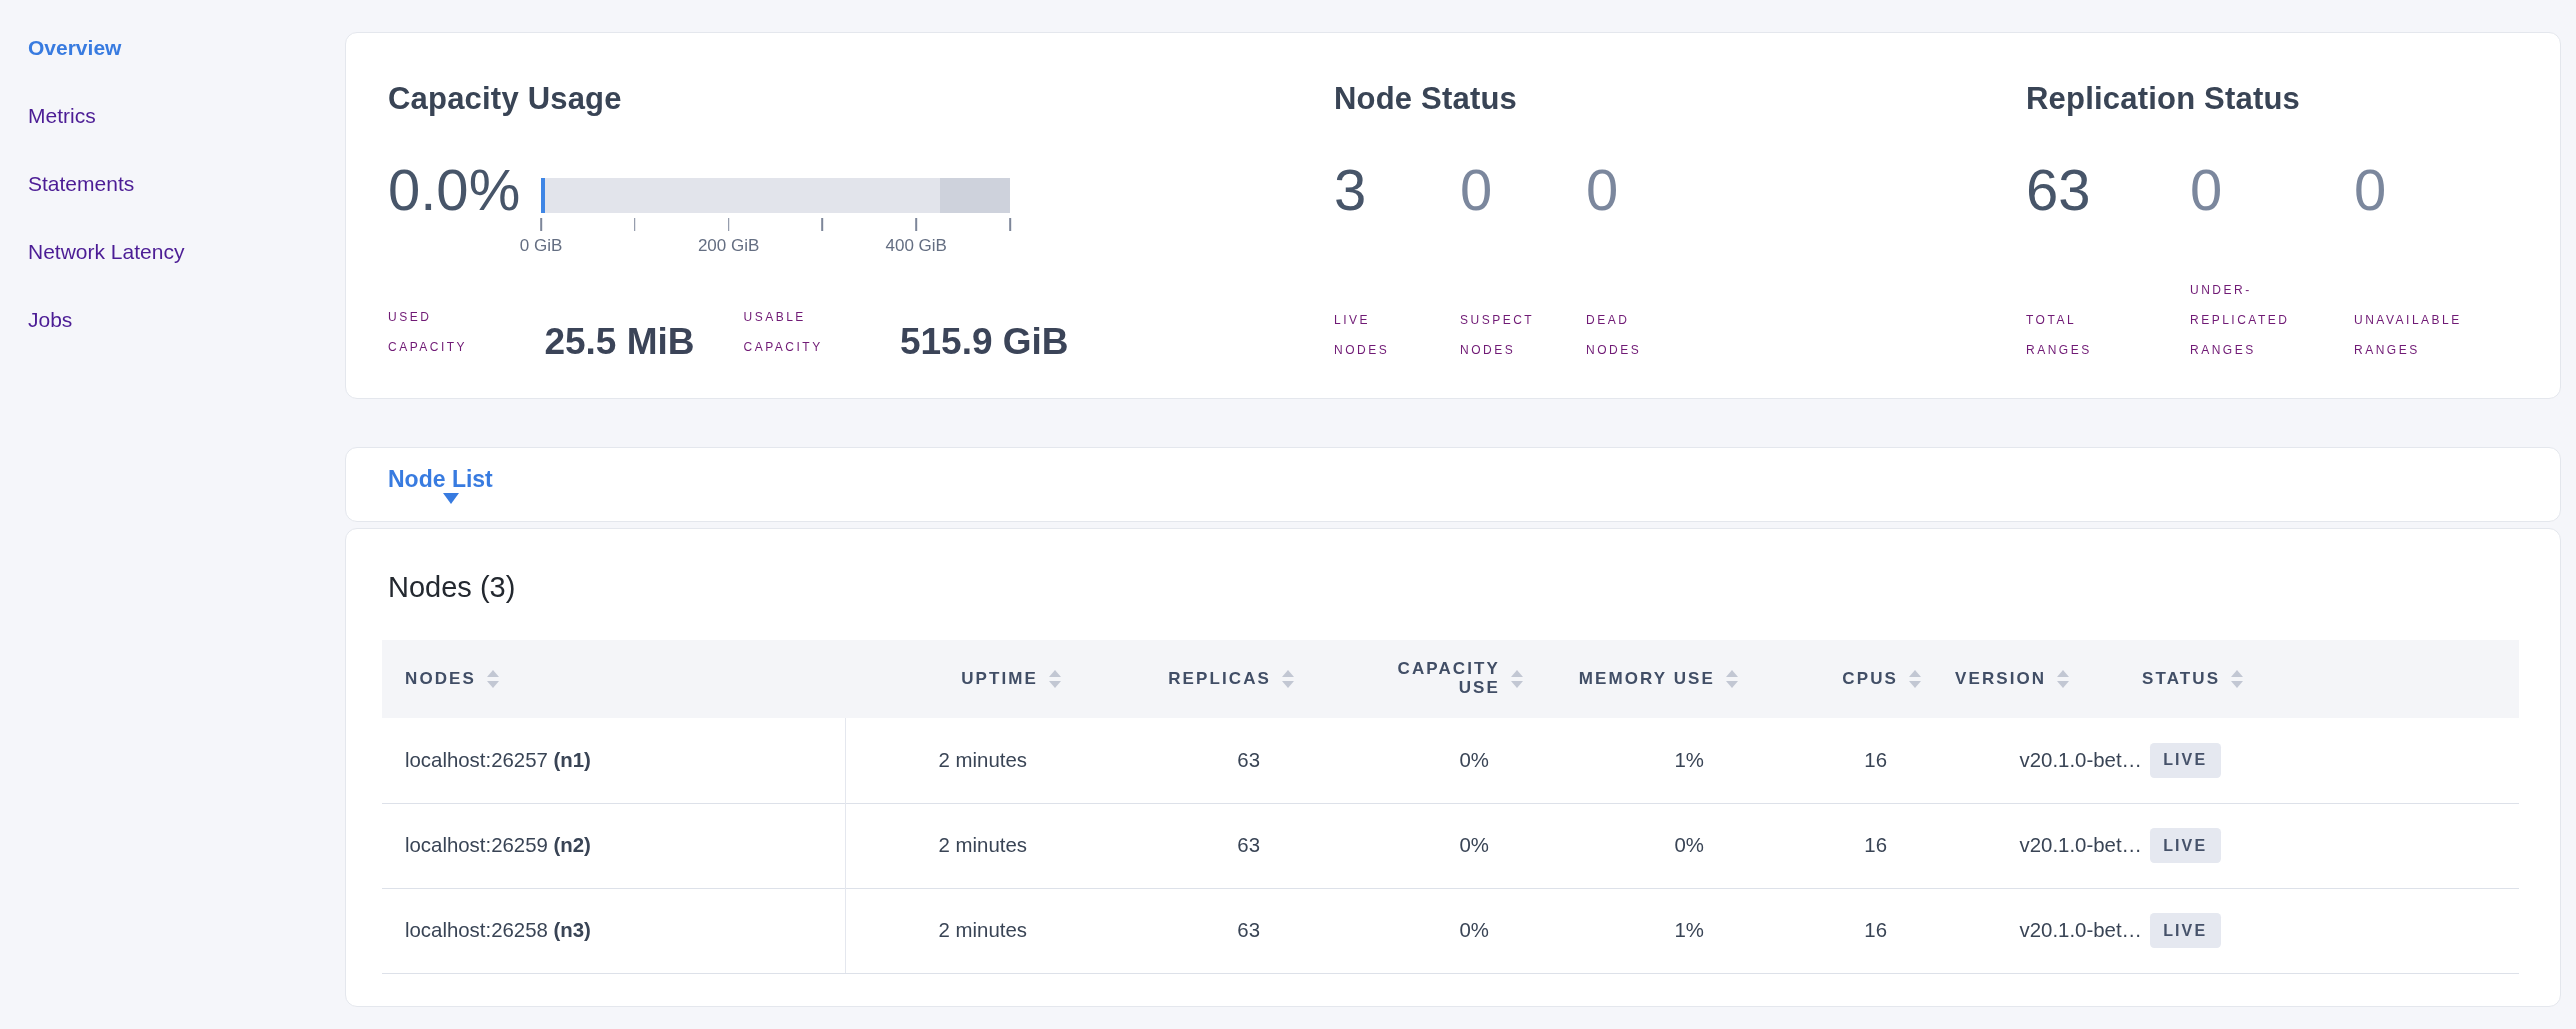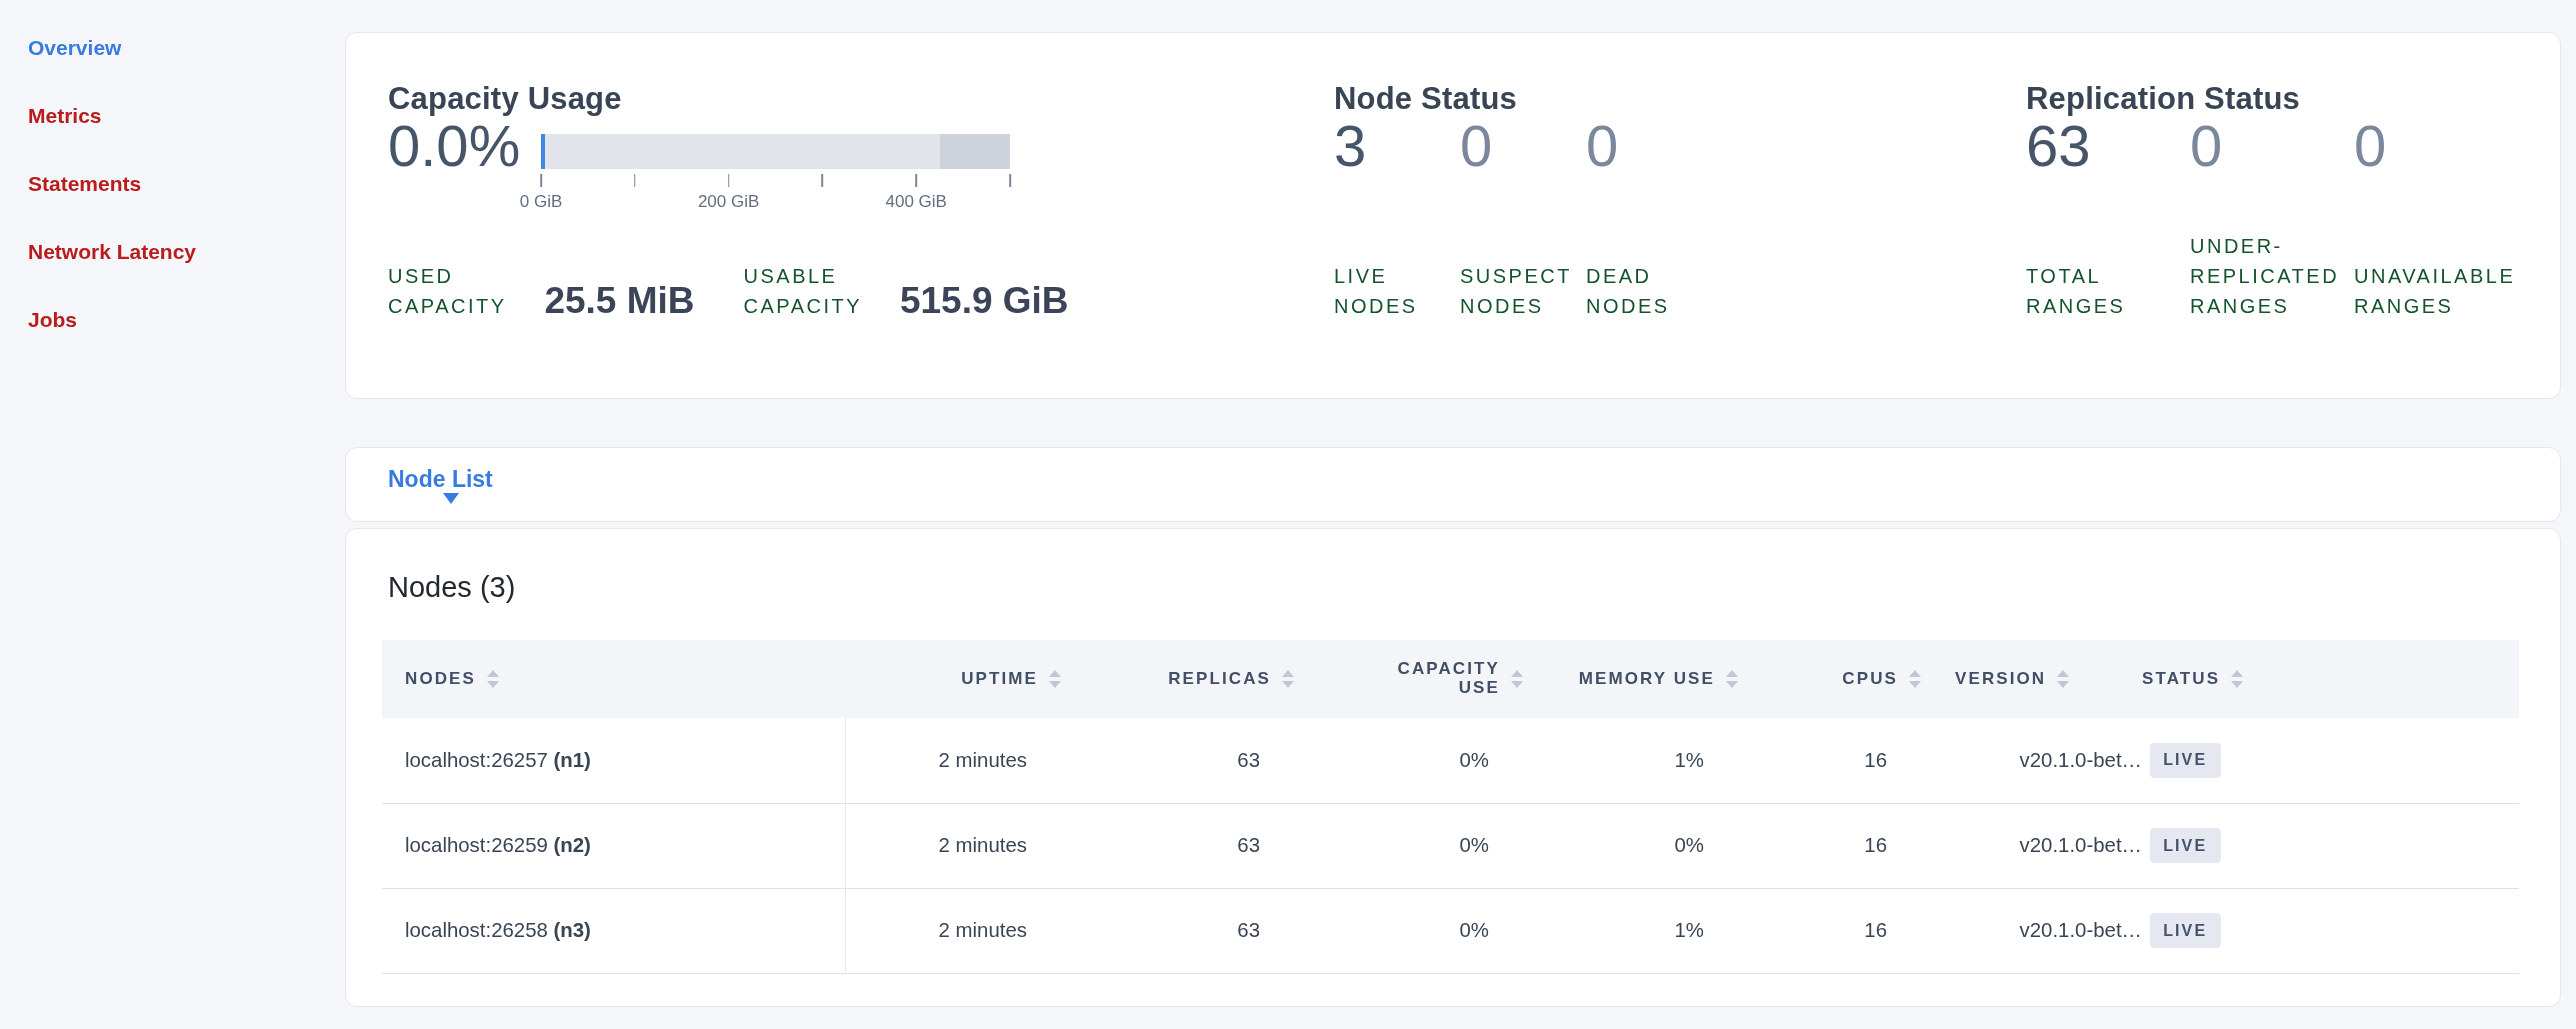--- a/index.html
+++ b/index.html
@@ -9,59 +9,58 @@
     font-family:"Liberation Sans", sans-serif;
     color:#394455;
     display:flex;
     overflow:hidden;
   }
 
   
   .sidebar { width:345px; flex:0 0 345px; padding-left:28px; padding-top:14px; }
   .nav-item {
     height:68px; line-height:68px;
-    font-size:21px; color:#b91c1c; cursor:pointer;
+    font-size:21px; color:#4c1d95; cursor:pointer;
     white-space:nowrap;
-    font-weight:bold;
   }
   .nav-item.active { color:#387be0; font-weight:700; }
 
   
   .content { flex:1 1 auto; padding-top:32px; padding-right:20.4px; }
   .card {
     background:#fff;
     border:0.8px solid #e4e7ed;
     border-radius:12px;
   }
 
   
   .summary-card { height:367px; display:flex; padding:48px 42px 36px 42px; }
   .panel { display:flex; flex-direction:column; }
   .panel-capacity { width:946px; flex:0 0 946px; }
   .panel-nodes    { width:692px;  flex:0 0 692px; }
   .panel-repl     { flex:1 1 auto; }
   .panel-title { font-size:31px; font-weight:700; color:#394455; letter-spacing:0.2px; }
-  .stats-area { height:204px; display:flex; flex-direction:column; justify-content:space-between; }
+  .stats-area { margin-top:44px; height:204px; display:flex; flex-direction:column; justify-content:space-between; }
 
   
   .gauge-row { display:flex; align-items:flex-start; }
   .big-number { font-size:58px; line-height:1; color:#475569; }
   .pct-box { width:153px; flex:0 0 153px; }
   .gauge { position:relative; width:469px; margin-top:17px; }
   .gauge-track { position:relative; height:35px; background:#e2e4eb; overflow:hidden; }
   .gauge-used { position:absolute; left:0; top:0; bottom:0; width:4.2px; background:#3f86e5; }
   .gauge-tail { position:absolute; right:0; top:0; bottom:0; width:15%; background:#ced2dc; }
   .gauge-ticks { position:relative; height:14.4px; margin-top:5.1px; }
   .gauge-ticks i { position:absolute; top:0; width:1.7px; height:12.7px; background:#7d8699; transform:translateX(-0.8px); }
   .gauge-axis { position:relative; height:20.4px; margin-top:3.4px; font-size:17px; color:#646e82; }
   .gauge-axis span { position:absolute; transform:translateX(-50%); white-space:nowrap; }
 
   
   .cap-stats { display:flex; align-items:flex-end; }
-  .stat-label { font-size:20px; letter-spacing:2.5px; color:#14532d; line-height:30px; text-transform:uppercase; }
+  .stat-label { font-size:12px; letter-spacing:2.5px; color:#701a75; line-height:30px; text-transform:uppercase; }
   .cap-value { font-size:37px; font-weight:700; color:#3b4458; line-height:1; margin-left:20.4px; position:relative; top:-1.7px; }
   .cap-stat { display:flex; align-items:flex-end; }
   .cap-stat + .cap-stat { margin-left:49px; }
   .cap-stat .stat-label { min-width:136px; }
 
   
   .stat-cols { display:flex; height:204px; }
   .stat-col { display:flex; flex-direction:column; justify-content:space-between; }
   .panel-nodes .stat-col { width:126px; flex:0 0 126px; }
   .panel-repl  .stat-col { width:164px; flex:0 0 164px; }

